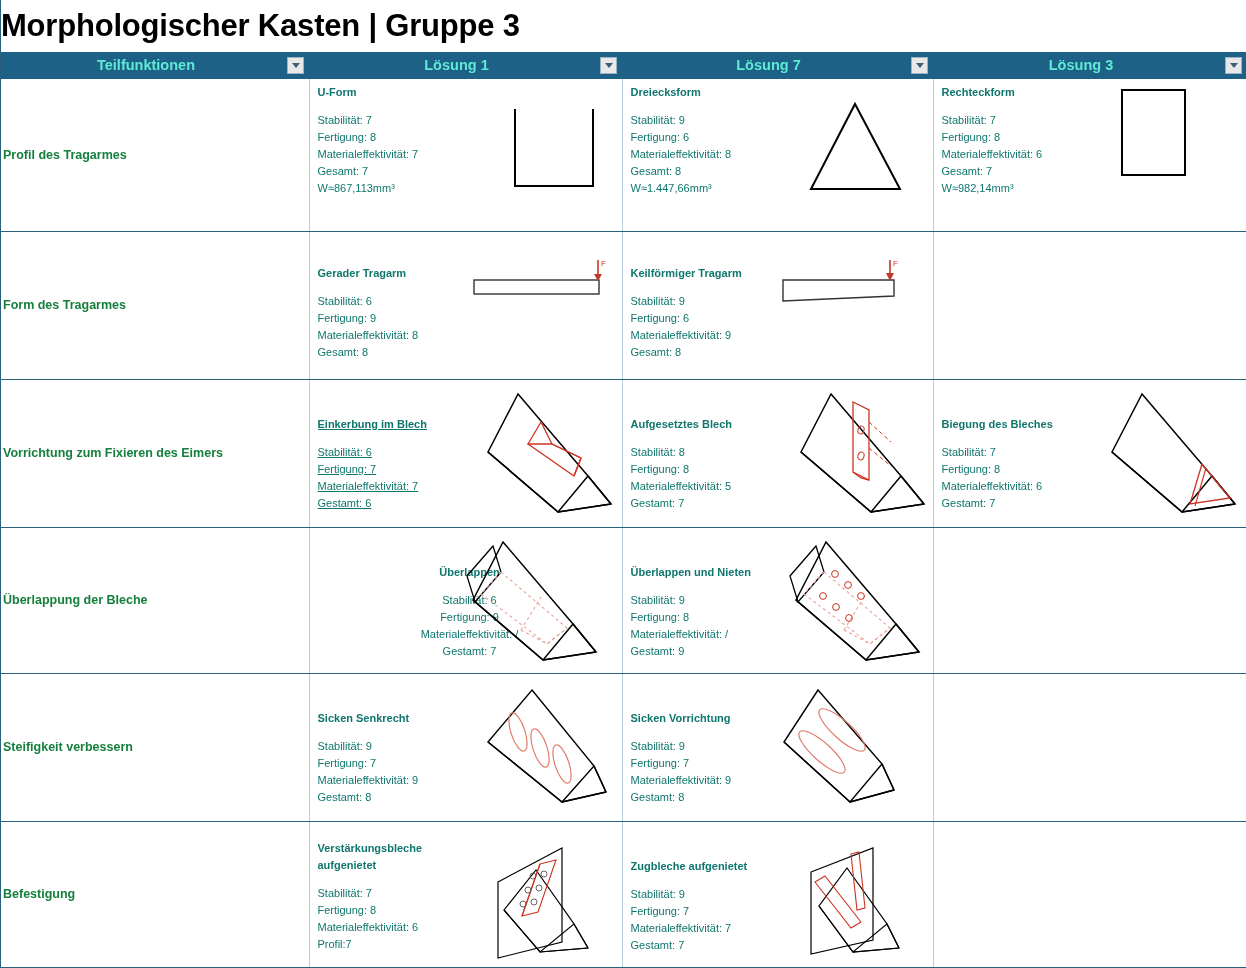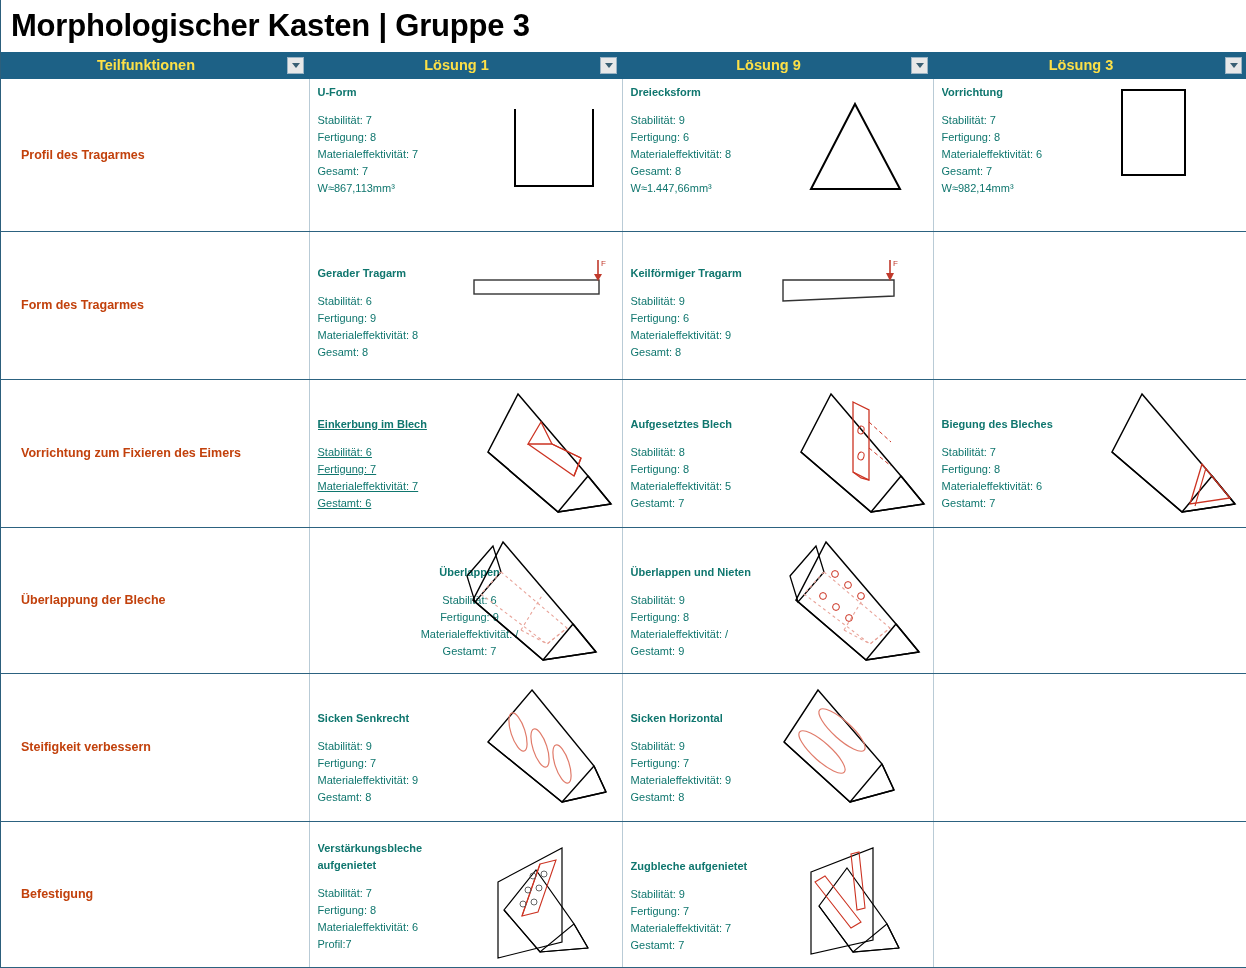--- a/index.html
+++ b/index.html
@@ -16,21 +16,20 @@
     overflow: hidden;
     background: #fff;
     border-left: 1px solid #2c5f7c;
   }
 
   
   .title-bar {
     height: 52px;
     display: flex;
     align-items: center;
-    padding-left: 10px;
     background: #ffffff;
   }
   .title-bar .title-text {
     font-size: 31px;
     font-weight: bold;
     color: #000000;
     letter-spacing: -0.2px;
     white-space: nowrap;
   }
 
@@ -40,21 +39,21 @@
     border-collapse: collapse;
     table-layout: fixed;
   }
   table.mk col.c0 { width: 308px; }
   table.mk col.c1 { width: 313px; }
   table.mk col.c2 { width: 311px; }
   table.mk col.c3 { width: 314px; }
 
   thead th {
     background: #1d6186;
-    color: #fde047;
+    color: #5eead4;
     height: 27px;
     font-size: 14.5px;
     font-weight: bold;
     padding: 0;
     position: relative;
     border: none;
     text-align: center;
     vertical-align: middle;
   }
   thead th .hdr-label {
@@ -84,24 +83,24 @@
 
   tbody td {
     vertical-align: top;
     border-bottom: 1px solid #2c6280;
     border-right: 1px solid #b9cbd6;
     padding: 0;
     background: #fff;
   }
   tbody td.fn-cell {
     vertical-align: middle;
-    padding-left: 20px;
+    padding-left: 2px;
     font-size: 12.5px;
     font-weight: bold;
-    color: #c2410c;
+    color: #15803d;
     border-right: 1px solid #b9cbd6;
     margin-top: 43px;
   }
   tbody td.sol-cell { position: relative; }
   tbody td.last-col { border-right: none; }
 
   .cell-inner {
     position: relative;
     height: 100%;
     width: 100%;
@@ -160,21 +159,21 @@
               <span class="tri"></span>
             </span>
         </th>
         <th>
           <span class="hdr-label">Lösung 1</span>
           <span class="filter-btn">
               <span class="tri"></span>
             </span>
         </th>
         <th>
-          <span class="hdr-label">Lösung 9</span>
+          <span class="hdr-label">Lösung 7</span>
           <span class="filter-btn">
               <span class="tri"></span>
             </span>
         </th>
         <th>
           <span class="hdr-label">Lösung 3</span>
           <span class="filter-btn">
               <span class="tri"></span>
             </span>
         </th>
@@ -210,21 +209,21 @@
             <div class="sol-line">W≈1.447,66mm³</div>
           </div>
           <svg class="fig" style="left:178px;top:18px;" width="110" height="102" viewBox="0 0 110 102">
             <path d="M54 7 L99 92 L10 92 Z" fill="none" stroke="#000" stroke-width="2"></path>
           </svg>
         </div>
           </td>
         <td class="sol-cell last-col">
             <div class="cell-inner">
           <div class="sol-text" style="top:5px;">
-            <div class="sol-title">Vorrichtung</div>
+            <div class="sol-title">Rechteckform</div>
             <div class="sol-line">Stabilität: 7</div>
             <div class="sol-line">Fertigung: 8</div>
             <div class="sol-line">Materialeffektivität: 6</div>
             <div class="sol-line">Gesamt: 7</div>
             <div class="sol-line">W≈982,14mm³</div>
           </div>
           <svg class="fig" style="left:180px;top:5px;" width="90" height="100" viewBox="0 0 90 100">
             <rect x="8" y="6" width="63" height="85" fill="none" stroke="#000" stroke-width="2"></rect>
           </svg>
         </div>
@@ -414,21 +413,21 @@
             <path d="M92 118 L136 108" stroke="#000" stroke-width="1.4"></path>
             <ellipse cx="48" cy="48" rx="7" ry="20" fill="none" stroke="#e07b6a" stroke-width="1.2" transform="rotate(-18 48 48)"></ellipse>
             <ellipse cx="70" cy="64" rx="7" ry="20" fill="none" stroke="#e07b6a" stroke-width="1.2" transform="rotate(-18 70 64)"></ellipse>
             <ellipse cx="92" cy="80" rx="7" ry="20" fill="none" stroke="#e07b6a" stroke-width="1.2" transform="rotate(-18 92 80)"></ellipse>
           </svg>
         </div>
           </td>
         <td class="sol-cell">
             <div class="cell-inner">
           <div class="sol-text" style="top:36px;">
-            <div class="sol-title">Sicken Horizontal</div>
+            <div class="sol-title">Sicken Vorrichtung</div>
             <div class="sol-line">Stabilität: 9</div>
             <div class="sol-line">Fertigung: 7</div>
             <div class="sol-line">Materialeffektivität: 9</div>
             <div class="sol-line">Gestamt: 8</div>
           </div>
           <svg class="fig" style="left:155px;top:10px;" width="150" height="135" viewBox="0 0 150 135">
             <path d="M40 6 L104 80 L72 118 L6 58 Z" fill="none" stroke="#000" stroke-width="1.4"></path>
             <path d="M6 58 L72 118 L116 106 L104 80" fill="none" stroke="#000" stroke-width="1.4"></path>
             <path d="M104 80 L116 106" stroke="#000" stroke-width="1.4"></path>
             <path d="M72 118 L116 106" stroke="#000" stroke-width="1.4"></path>

